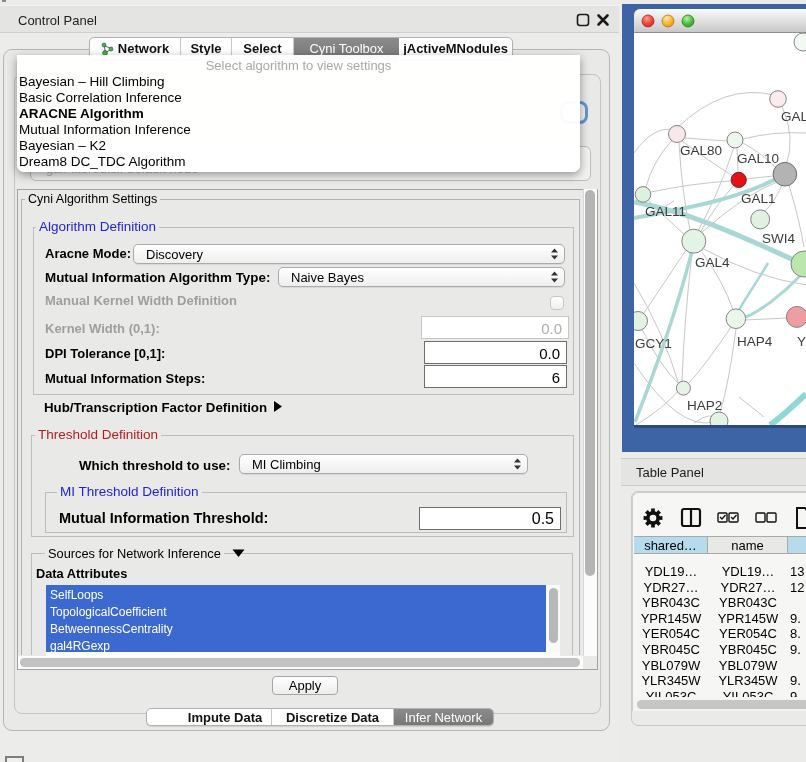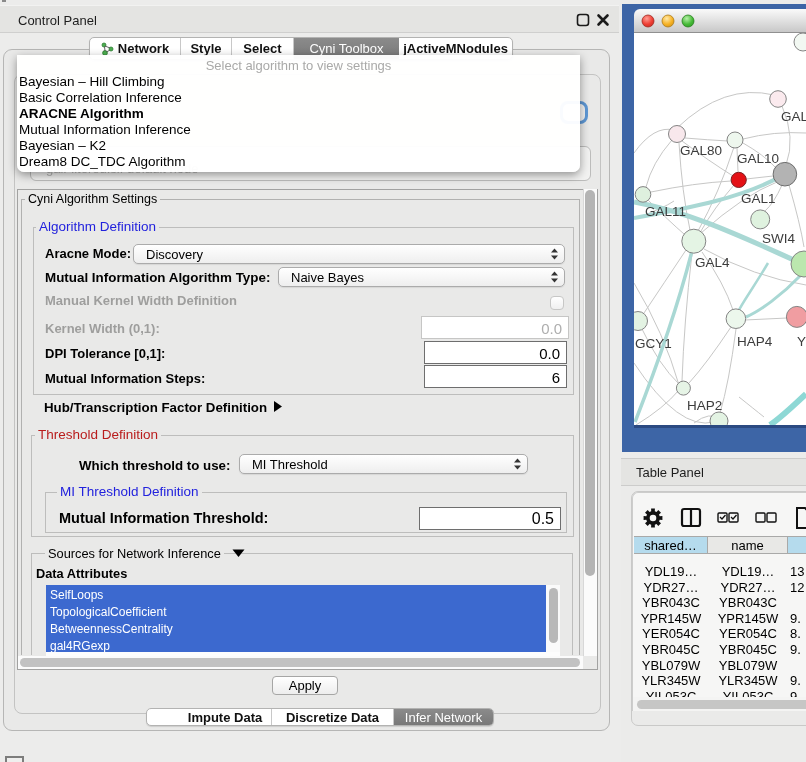--- a/index.html
+++ b/index.html
@@ -172,21 +172,21 @@
   <div class="lbl" style="left:44px;top:400px;font-size:13.3px;">Hub/Transcription Factor Definition</div>
   <svg class="abs" style="left:272px;top:400px;" width="12" height="13" viewBox="0 0 12 13">
       <path d="M2 1 L10 6.5 L2 12 Z" fill="#000"></path>
     </svg>
 
   <div class="abs fs" style="left:31px;top:435px;width:543px;height:102px;"></div>
   <div class="fs-title" style="left:35px;top:428px;color:#b91c1c;font-size:13.5px;line-height:14px;">Threshold Definition</div>
 
   <div class="lbl" style="left:79px;top:458px;font-size:13.3px;">Which threshold to use:</div>
   <div class="combo" style="left:239px;top:454px;width:289px;height:20px;">
-      <span class="ct">MI Threshold</span>
+      <span class="ct">MI Climbing</span>
       <svg width="9" height="12" viewBox="0 0 9 12">
         <path d="M4.5 0.5 L8 4.5 L1 4.5 Z" fill="#333"></path>
         <path d="M4.5 11.5 L8 7.5 L1 7.5 Z" fill="#333"></path>
       </svg>
     </div>
 
   <div class="abs fs" style="left:45px;top:492px;width:522px;height:41px;"></div>
   <div class="fs-title" style="left:57px;top:485px;color:#2222dd;font-size:13.5px;line-height:14px;">MI Threshold Definition</div>
 
   <div class="lbl" style="left:59px;top:510px;font-size:14.5px;">Mutual Information Threshold:</div>

